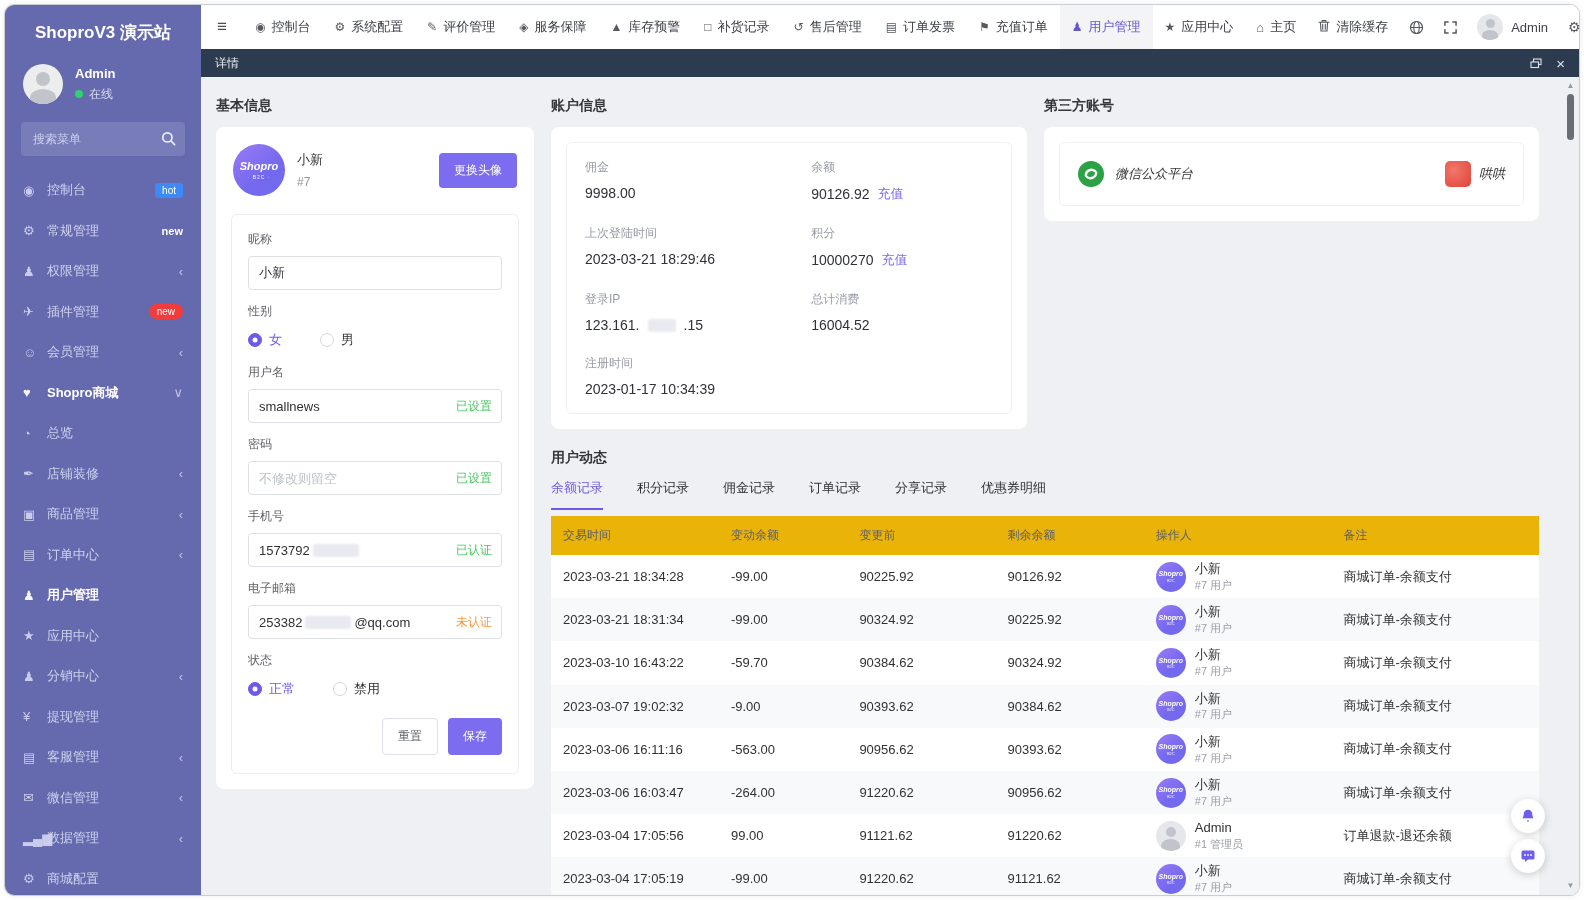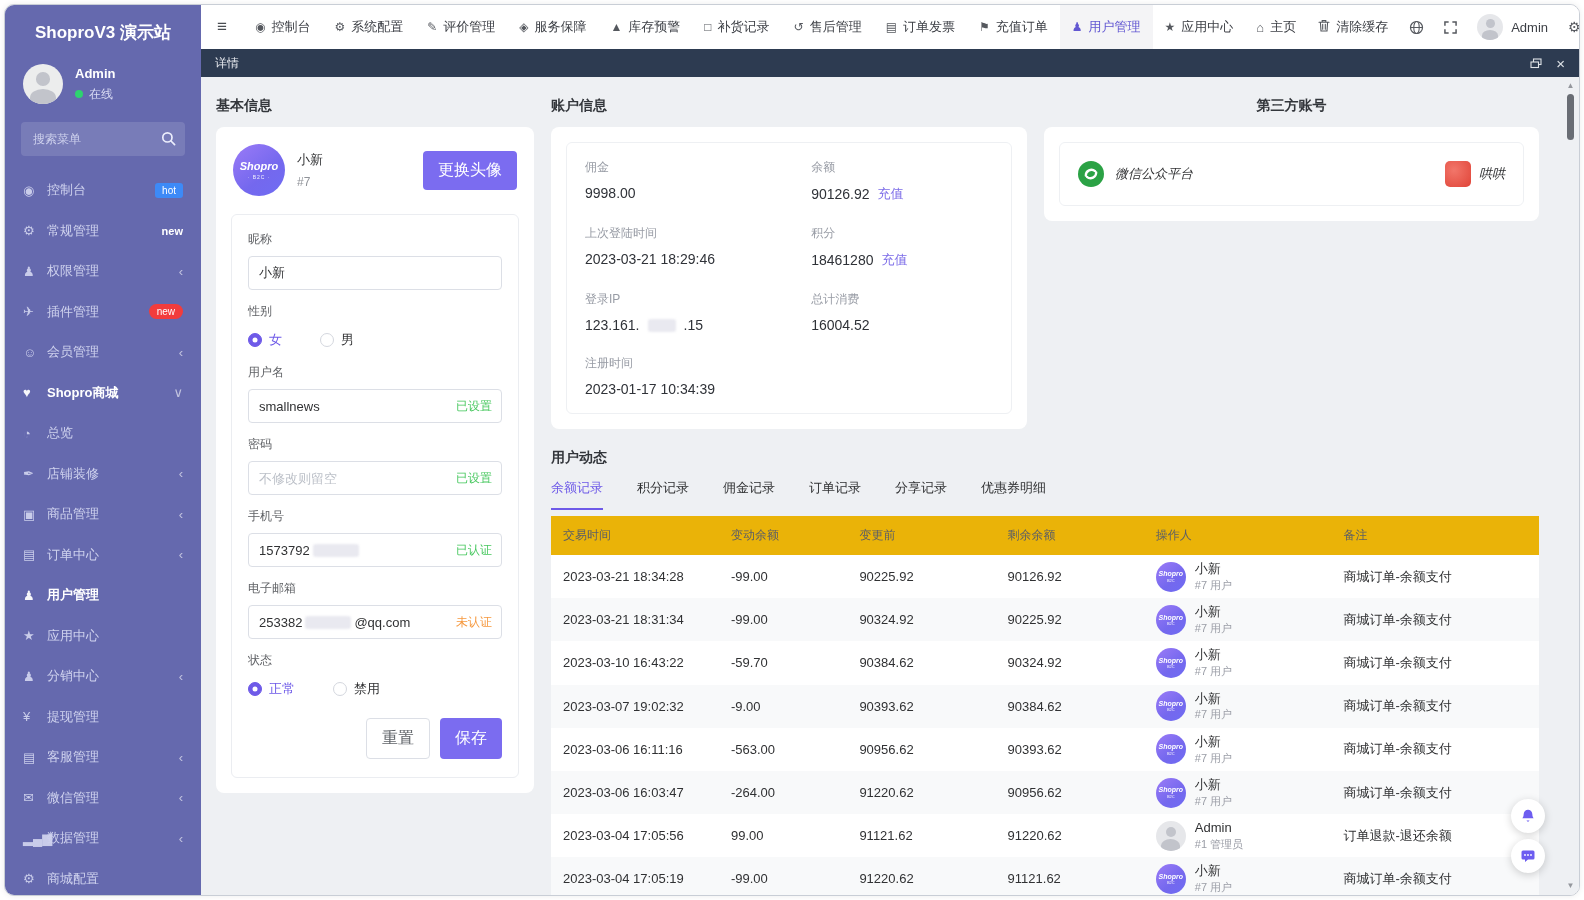--- a/index.html
+++ b/index.html
@@ -92,29 +92,29 @@
   .in-badge{position:absolute;right:10px;top:50%;transform:translateY(-50%);font-size:12px;}
   .in-badge.green{color:var(--success);}
   .in-badge.orange{color:var(--warning);}
   .radio-row{display:flex;gap:38px;padding:3px 0 2px;}
   .radio-opt{display:inline-flex;align-items:center;gap:7px;font-size:13px;color:#303133;cursor:pointer;}
   .radio-opt.sel{color:#6e5ae8;}
   .radio{width:14px;height:14px;border-radius:50%;border:1px solid #d4d7de;background:#fff;position:relative;flex:none;}
   .radio.sel{background:#6e5ae8;border-color:#6e5ae8;}
   .radio.sel::after{content:"";position:absolute;width:5px;height:5px;border-radius:50%;background:#fff;left:50%;top:50%;transform:translate(-50%,-50%);}
   .b-actions{display:flex;justify-content:flex-end;gap:10px;margin-top:18px;}
-  .btn{border:none;border-radius:4px;font-size:16px;padding:9px 15px;cursor:pointer;font-family:inherit;text-align:right;}
+  .btn{border:none;border-radius:4px;font-size:12px;padding:9px 15px;cursor:pointer;font-family:inherit;text-align:right;}
   .btn.primary{background:var(--accent);color:#fff;}
   .btn.ghost{background:#fff;border:1px solid #dcdfe6;color:#5f6368;}
 
   
   .col-right{flex:1;display:flex;flex-direction:column;min-width:0;}
   .row-top{display:flex;gap:17px;}
   .acct{width:476px;flex:none;}
-  .third{flex:1;min-width:0;text-align:center;}
+  .third{flex:1;min-width:0;}
   .acct .inner{padding:16px 18px;display:grid;grid-template-columns:1.2fr 1fr;row-gap:22px;column-gap:8px;}
   .acct-label{font-size:12px;color:#989ca5;margin-bottom:9px;}
   .acct-value{font-size:14px;color:#2f3238;display:flex;align-items:center;gap:8px;flex-wrap:nowrap;}
   .cell-link{color:var(--link);font-size:13px;text-decoration:none;cursor:pointer;}
   .ref-name{color:var(--link);font-size:13px;cursor:pointer;}
   .ref-avatar{width:26px;height:26px;}
   .third .inner{padding:10px 18px;}
   .tp-row{display:flex;align-items:center;gap:11px;height:42px;font-style:italic;}
   .tp-name{font-size:13px;color:#303133;}
   .tp-right{margin-left:auto;display:flex;align-items:center;gap:8px;font-size:13px;color:#303133;}
@@ -467,21 +467,21 @@
                   </div>
                   <div class="acct-cell">
                     <div class="acct-label">上次登陆时间</div>
                     <div class="acct-value">
                       <span>2023-03-21 18:29:46</span>
                     </div>
                   </div>
                   <div class="acct-cell">
                     <div class="acct-label">积分</div>
                     <div class="acct-value">
-                      <span>18461280</span>
+                      <span>10000270</span>
                       <a class="cell-link">充值</a>
                     </div>
                   </div>
                   <div class="acct-cell">
                     <div class="acct-label">登录IP</div>
                     <div class="acct-value">
                       <span>123.161.</span>
                       <span class="mask m-sm"></span>
                       <span>.15</span>
                     </div>

